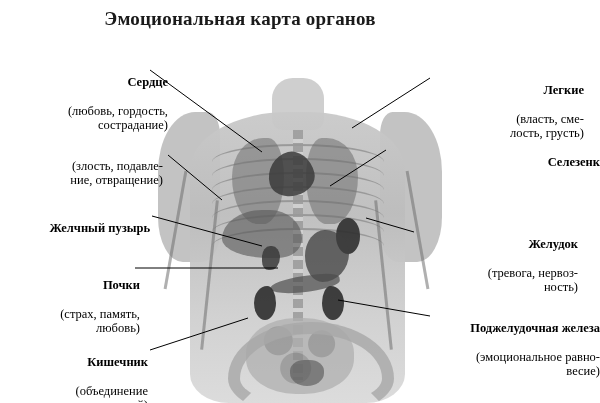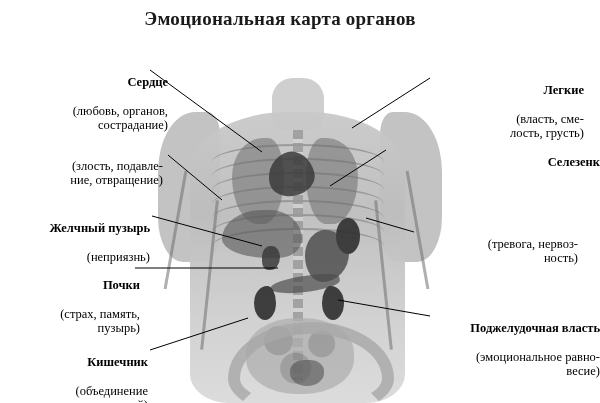--- a/index.html
+++ b/index.html
@@ -20,21 +20,20 @@
     position: absolute;
     top: 8px;
     left: 0;
     width: 480px;
     text-align: center;
     font-family: "Liberation Serif", serif;
     font-weight: bold;
     font-size: 19px;
     letter-spacing: 0.2px;
     color: #1a1a1a;
-    padding-left: 40px;
   }
 
   
   #figure {
     position: absolute;
     left: 150px;
     top: 60px;
     width: 300px;
     height: 343px;
   }
@@ -259,60 +258,60 @@
 
       <line x1="430" y1="78" x2="352" y2="128"></line>
       <line x1="386" y1="150" x2="330" y2="186"></line>
       <line x1="414" y1="232" x2="366" y2="218"></line>
       <line x1="430" y1="316" x2="338" y2="300"></line>
     </g>
   </svg>
 
   <div class="label left" style="left:38px; top:60px; width:130px;">
     <div class="lead">Сердце</div>
-    <div>(любовь, органов,
+    <div>(любовь, гордость,
 сострадание)</div>
   </div>
 
   <div class="label left" style="left:18px; top:144px; width:145px;">
     <div>(злость, подавле-
 ние, отвращение)</div>
   </div>
 
   <div class="label left" style="left:10px; top:206px; width:140px;font-family:Liberation Serif, serif;">
     <div class="lead">Желчный пузырь</div>
-    <div>(неприязнь)</div>
   </div>
 
   <div class="label left" style="left:20px; top:263px; width:120px;">
     <div class="lead">Почки</div>
     <div>(страх, память,
-пузырь)</div>
+любовь)</div>
   </div>
 
   <div class="label left" style="left:28px; top:340px; width:120px;">
     <div class="lead">Кишечник</div>
     <div>(объединение
 эмоций)</div>
   </div>
 
   <div class="label right" style="left:434px; top:68px; width:150px;">
     <div class="lead">Легкие</div>
     <div>(власть, сме-
 лость, грусть)</div>
   </div>
 
   <div class="label right" style="left:406px; top:140px; width:200px;">
     <div class="lead">Селезенка</div>
   </div>
 
   <div class="label right" style="left:418px; top:222px; width:160px;">
+    <div class="lead">Желудок</div>
     <div>(тревога, нервоз-
 ность)</div>
   </div>
 
   <div class="label right" style="left:434px; top:306px; width:166px;">
-    <div class="lead">Поджелудочная власть</div>
+    <div class="lead">Поджелудочная железа</div>
     <div>(эмоциональное равно-
 весие)</div>
   </div>
 
 </div>
 
 </body></html>

